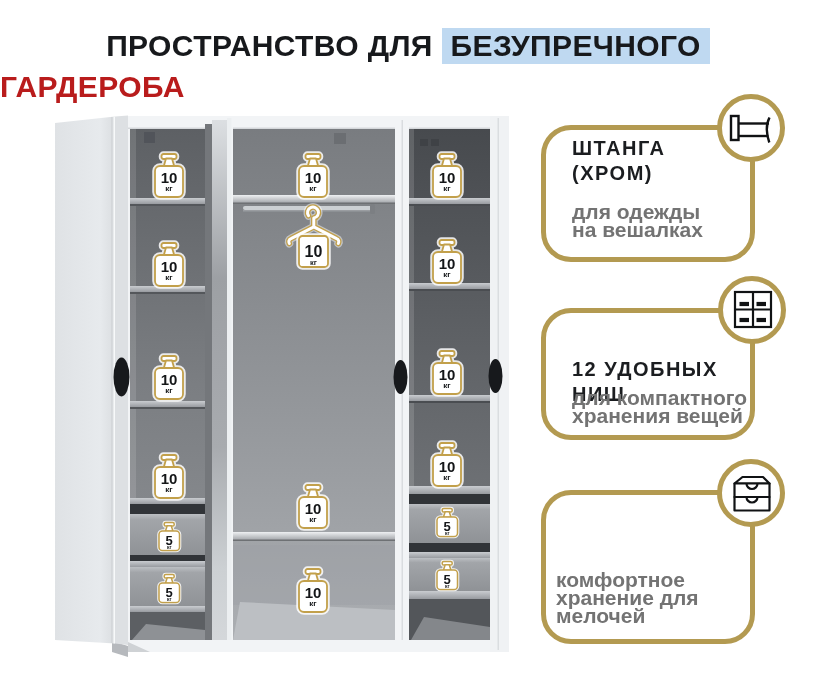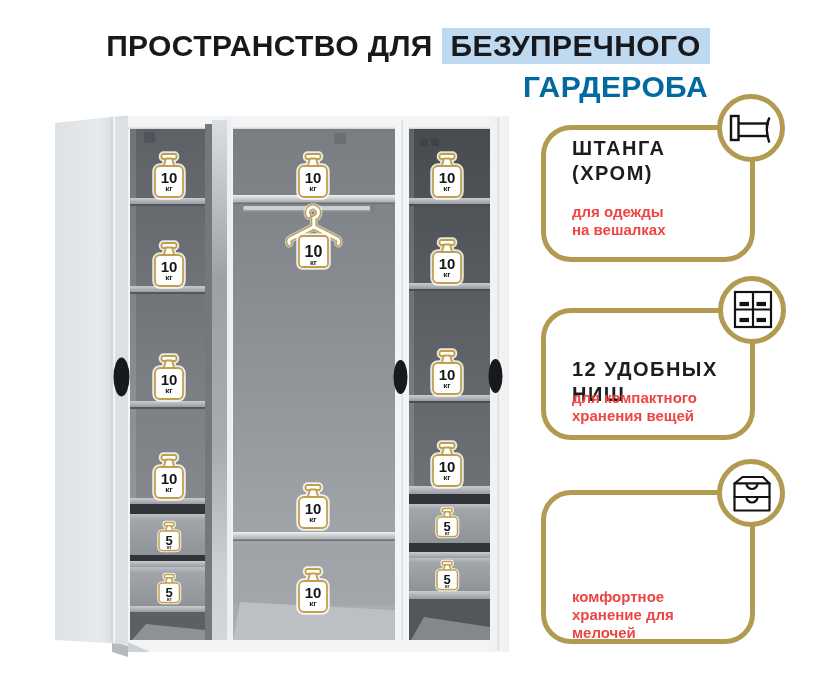--- a/index.html
+++ b/index.html
@@ -2,34 +2,34 @@
 <html lang="ru"><head>
 <meta charset="utf-8">
 <title>Шкаф</title>
 <style>
   html,body{margin:0;padding:0;}
   .page{position:relative;width:816px;height:700px;background:#ffffff;overflow:hidden;
         font-family:"Liberation Sans",sans-serif;}
   .t1{position:absolute;left:0;top:27px;width:816px;text-align:center;line-height:38px;
       font-size:30px;font-weight:bold;color:#17191c;letter-spacing:0.4px;white-space:nowrap;}
   .hl{background:#bfd9f1;padding:1px 9px 2px 9px;text-align:center;}
-  .t2{position:absolute;left:0;top:68px;width:708px;text-align:right;line-height:38px;
-      font-size:30px;font-weight:bold;color:#0369a1;letter-spacing:0.4px;}
+  .t2{position:absolute;left:0;top:68px;width:708px;text-align:left;line-height:38px;
+      font-size:30px;font-weight:bold;color:#b91c1c;letter-spacing:0.4px;}
   .card{position:absolute;box-sizing:border-box;border:5px solid #b39a51;border-radius:30px;
         background:#ffffff;}
   .c1{left:541px;top:125px;width:214px;height:137px;}
   .c2{left:541px;top:308px;width:214px;height:132px;}
   .c3{left:541px;top:490px;width:214px;height:154px;}
   .circ{position:absolute;box-sizing:border-box;width:68px;height:68px;border:5px solid #b39a51;
         border-radius:50%;background:#ffffff;}
   .ci1{left:717px;top:94px;}
   .ci2{left:718px;top:276px;}
   .ci3{left:717px;top:459px;}
   .ct{position:absolute;font-size:20px;font-weight:bold;color:#1b1d20;line-height:25px;letter-spacing:1.5px;}
-  .cb{position:absolute;font-size:15px;font-weight:bold;color:#ef4444;line-height:18px;letter-spacing:0px;}
+  .cb{position:absolute;font-size:21px;font-weight:bold;color:#737373;line-height:18px;letter-spacing:0px;}
   .circ svg{position:absolute;left:0;top:0;}
 </style>
 </head>
 <body>
 <div class="page">
 
   <div class="t1">ПРОСТРАНСТВО ДЛЯ <span class="hl">БЕЗУПРЕЧНОГО</span></div>
 
   <div class="t2">ГАРДЕРОБА</div>
 
@@ -299,21 +299,21 @@
         <path d="M33.5 23 H43"></path>
         <path d="M16.5 39 H26"></path>
         <path d="M33.5 39 H43"></path>
       </g>
     </svg>
   </div>
 
   <div class="card c3"></div>
 
 
-  <div class="cb" style="left:572px;top:571px;margin-top:17px;">комфортное<br>хранение для<br>мелочей</div>
+  <div class="cb" style="left:556px;top:571px;">комфортное<br>хранение для<br>мелочей</div>
 
   <div class="circ ci3">
     <svg width="58" height="58" viewBox="0 0 58 58">
       <g fill="none" stroke="#101214" stroke-width="2.2" stroke-linejoin="round">
         <polygon points="20.5,13 41,13 47.5,19.5 12.5,19.5" fill="#fff"></polygon>
         <rect x="12.5" y="19.5" width="35" height="13.5" fill="#fff"></rect>
         <rect x="12.5" y="33" width="35" height="13.5" fill="#fff"></rect>
         <path d="M24.5 19.5 a5.5 5.5 0 0 0 11 0"></path>
         <path d="M24.5 33 a5.5 5.5 0 0 0 11 0"></path>
       </g>

